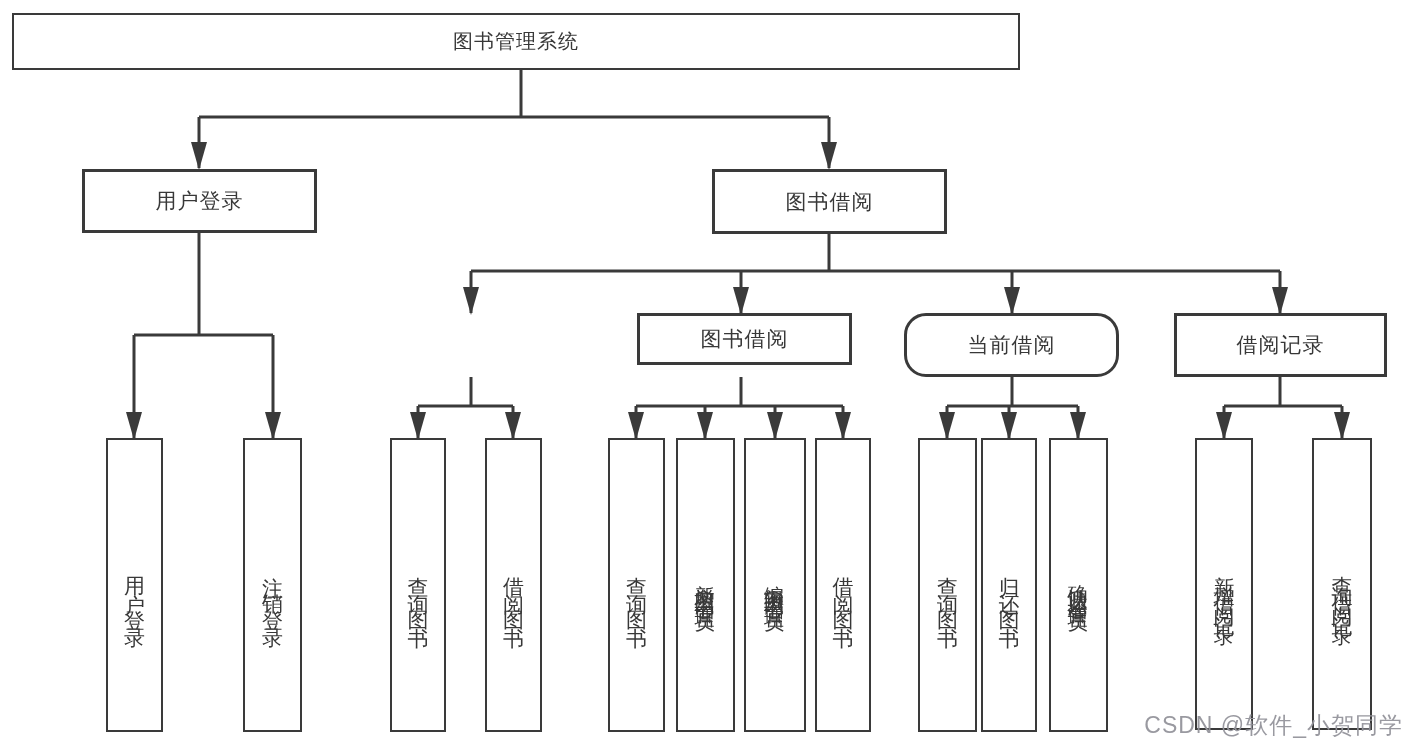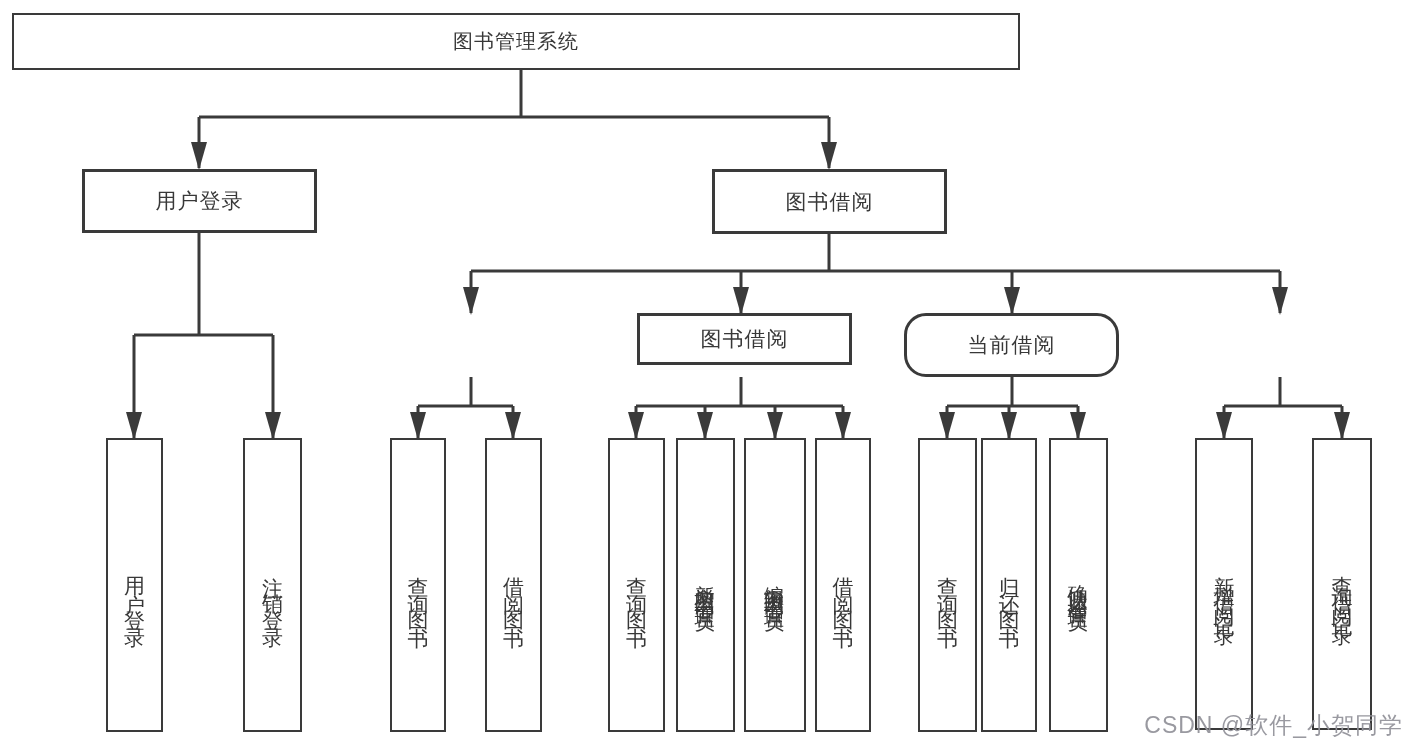--- a/index.html
+++ b/index.html
@@ -113,20 +113,23 @@
   <div class="node" style="left:712px; top:169px; width:235px; height:65px;">
     <span>图书借阅</span>
   </div>
 
   <div class="node" style="left:637px; top:313px; width:215px; height:52px;">
     <span>图书借阅</span>
   </div>
   <div class="node" style="left:904px; top:313px; width:215px; height:64px;border-radius:22px;">
     <span>当前借阅</span>
   </div>
+  <div class="node" style="left:1174px; top:313px; width:213px; height:64px;">
+    <span>借阅记录</span>
+  </div>
 
   <div class="node vnode sp-wide" style="left:106px; top:438px; width:57px; height:294px;">
     <span>用户登录</span>
   </div>
   <div class="node vnode sp-wide" style="left:243px; top:438px; width:59px; height:294px;">
     <span>注销登录</span>
   </div>
   <div class="node vnode sp-wide" style="left:390px; top:438px; width:56px; height:294px;">
     <span>查询图书</span>
   </div>

